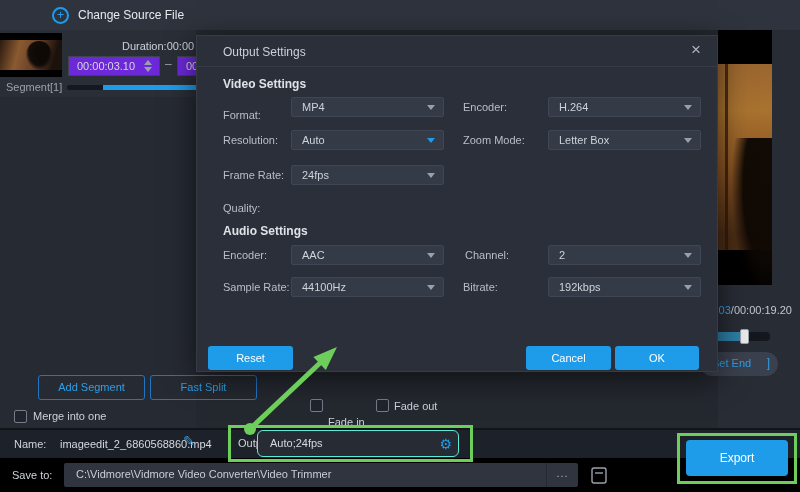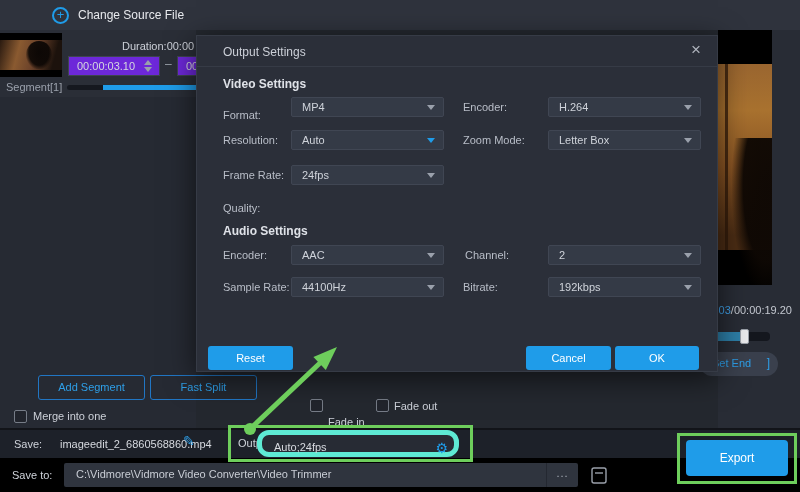--- a/index.html
+++ b/index.html
@@ -55,21 +55,21 @@
   .se-bracket { position:absolute; right:8px; top:4px; font-size:12px; color:#2e9fe8; }
 
   
   .sep { position:absolute; left:0; top:428px; width:800px; height:2px; background:#121419; }
   .name-row { position:absolute; left:0; top:430px; width:800px; height:28px; background:#1d2129; }
   .save-row { position:absolute; left:0; top:458px; width:800px; height:34px; background:#000000; }
   .f-label { position:absolute; font-size:11px; color:#cfd3da; }
   .f-value { position:absolute; font-size:11px; color:#d6d9df; white-space:nowrap; }
   .pencil { position:absolute; left:183px; top:3px; font-size:14px; color:#2e9fe8; cursor:pointer; }
   .output-field { position:absolute; left:257px; top:430px; width:202px; height:27px; background:#272b34;
-    border:5px solid #5eead4; border-radius:12px; z-index:2; }
+    border:1px solid #5eead4; border-radius:6px; z-index:2; }
   .gear { position:absolute; right:6px; top:3px; font-size:14px; color:#1f9ce9; cursor:pointer; line-height:20px; }
   .save-field { position:absolute; left:64px; top:5px; width:514px; height:24px; background:#2f343e; border-radius:2px; }
   .browse { position:absolute; right:0; top:0; width:32px; height:24px; border-left:1px solid #242831;
     color:#aab0ba; font-size:11px; text-align:center; line-height:20px; letter-spacing:1px; cursor:pointer; }
   .folder-btn { position:absolute; left:588px; top:5px; width:22px; height:24px; cursor:pointer; }
   .export-btn { position:absolute; left:686px; top:440px; width:102px; height:36px; background:#1f9ce9;
     border-radius:4px; color:#fff; font-size:12px; text-align:center; line-height:36px; z-index:2; cursor:pointer; }
 
   
   .dialog { position:absolute; left:196px; top:35px; width:522px; height:337px; background:#2b2f39;
@@ -146,21 +146,21 @@
   <div class="checkbox" style="left:14px; top:410px;"></div>
   <div class="cb-label" style="left:33px; top:410px;">Merge into one</div>
 
   <div class="checkbox" style="left:310px; top:399px;"></div>
   <div class="cb-label" style="left:328px; top:400px;margin-top:16px;">Fade in</div>
   <div class="checkbox" style="left:376px; top:399px;"></div>
   <div class="cb-label" style="left:394px; top:400px;">Fade out</div>
 
   <div class="sep"></div>
   <div class="name-row">
-    <div class="f-label" style="left:14px; top:8px;">Save:</div>
+    <div class="f-label" style="left:14px; top:8px;">Name:</div>
     <div class="f-value" style="left:60px; top:8px;">imageedit_2_6860568860.mp4</div>
     <div class="pencil">✎</div>
   </div>
   <div class="f-label" style="left:238px; top:437px; z-index:2;">Output:</div>
   <div class="output-field">
     <div class="f-value" style="left:12px; top:6px;">Auto;24fps</div>
     <div class="gear">⚙</div>
   </div>
   <div class="save-row">
     <div class="f-label" style="left:12px; top:11px;">Save to:</div>

